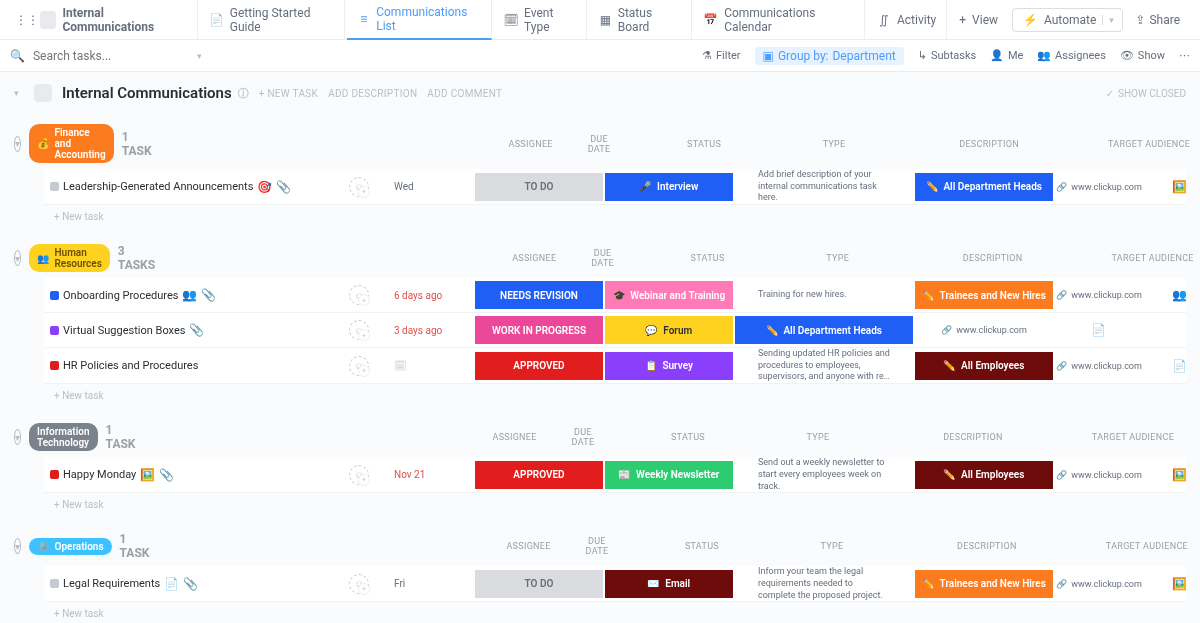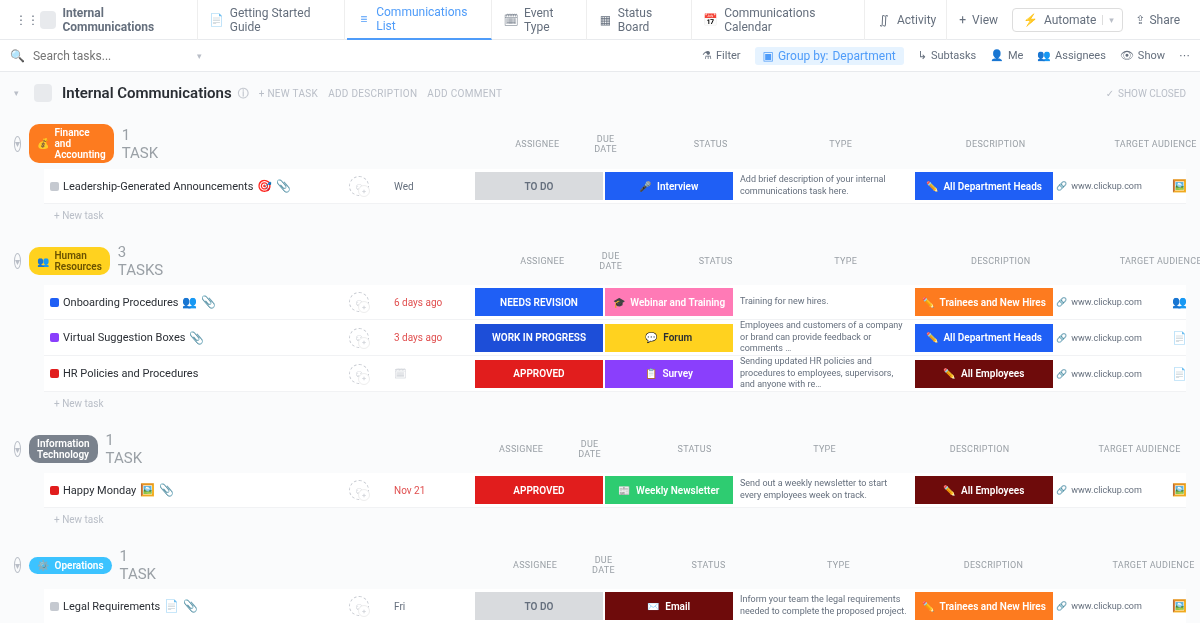--- a/index.html
+++ b/index.html
@@ -17,36 +17,36 @@
 .searchbar .pill-group { background:#e6f3ff; color:#4f9cf9; padding:2px 8px; border-radius:3px; display:flex; align-items:center; gap:4px;}
 .searchbar .opt { display:flex; align-items:center; gap:4px; cursor:pointer; color:#656f7d; font-size:11px;}
 .section-header { display:flex; align-items:center; padding:12px 14px 10px; gap:10px; }
 .section-header .title { font-weight:600; font-size:15px; color:#2a2e34; display:flex; align-items:center; gap:6px;}
 .section-header .subact { color:#b9bec7; font-size:10px; letter-spacing:.3px; cursor:pointer; }
 .section-header .show-closed { margin-left:auto; color:#b9bec7; font-size:10px; display:flex; align-items:center; gap:4px; cursor:pointer;}
 .group { margin: 6px 14px 4px; }
 .group-head { display:flex; align-items:center; gap:8px; padding:6px 0; }
 .group-toggle { width:16px; height:16px; border-radius:50%; border:1.5px solid #b9bec7; display:flex; align-items:center; justify-content:center; color:#b9bec7; cursor:pointer; font-size:10px;}
 .group-pill { color:#fff; font-size:10px; font-weight:600; padding:3px 8px; border-radius:10px; display:flex; align-items:center; gap:5px;}
-.group-count { color:#9aa0a6; font-size:15px; }
+.group-count { color:#9aa0a6; font-size:12px;font-weight:bold; }
 .col-headers { display:grid; grid-template-columns: 280px 70px 80px 130px 130px 180px 140px 90px 72px; align-items:center; color:#9aa0a6; font-size:9px; letter-spacing:.3px; margin-left:30px;}
 .col-headers span { text-align:center;margin-left:39px; }
 .col-headers span:first-child{ text-align:left; visibility:hidden;}
 .row { display:grid; grid-template-columns: 280px 70px 80px 130px 130px 180px 140px 90px 72px; align-items:center; background:#fff; border-bottom:1px solid #f1f2f4; min-height:34px; margin-left:30px; font-size:11px;}
 .task-name { display:flex; align-items:center; gap:4px; padding-left:6px; color:#2a2e34;}
 .status-dot { width:9px; height:9px; border-radius:2px; }
 .task-name .trail { color:#c5c9d0; display:flex; gap:4px; align-items:center; font-size:12px;}
 .assignee { display:flex; justify-content:center; }
 .assignee .avatar { width:20px; height:20px; border-radius:50%; border:1px dashed #c5c9d0; display:flex; align-items:center; justify-content:center; color:#c5c9d0; font-size:10px; position:relative;}
 .assignee .avatar::after{content:"+"; position:absolute; right:-2px; bottom:-2px; width:10px;height:10px;border-radius:50%;background:#fff;color:#c5c9d0;font-size:8px;display:flex;align-items:center;justify-content:center;border:1px solid #eee;}
 .duedate { text-align:left; color:#656f7d; font-size:10px;}
 .duedate.overdue { color:#e04f4f; }
 .duedate.future { color:#e04f4f; }
 .badge { height:28px; display:flex; align-items:center; justify-content:center; font-size:10px; font-weight:600; color:#fff; gap:5px; margin:3px 1px;}
-.desc { font-size:9px; color:#656f7d; padding:0 6px; line-height:1.3;}
+.desc { font-size:9px; color:#656f7d; padding:0 24px; line-height:1.3;}
 .link { font-size:9px; color:#656f7d; display:flex; align-items:center; gap:4px; justify-content:center;}
 .files { text-align:center; font-size:12px; color:#c5c9d0;}
 .new-task { color:#b9bec7; font-size:10px; padding:6px 0 10px 40px; cursor:pointer;}
 .gray-badge{ background:#d9dbde; color:#656f7d !important; }
 .chev { width:10px; font-size:9px; color:#b9bec7; }
 .ico-logo{width:18px;height:18px;border-radius:4px;background:#e8eaed;}
 </style>
 </head>
 <body>
 
@@ -226,23 +226,22 @@
         <span class="status-dot" style="background:#8a3ffc"></span>
         <span>Virtual Suggestion Boxes</span>
         <span class="trail">
             <span>📎</span>
           </span>
       </div>
       <div class="assignee">
           <div class="avatar">☺</div>
         </div>
       <div class="duedate overdue">3 days ago</div>
-      <div class="badge " style="background:#1d4ed8">WORK IN PROGRESS</div>
+      <div class="badge " style="background:#ec4899">WORK IN PROGRESS</div>
       <div class="badge" style="background:#ffd21f;color:#2a2e34"><span>💬</span> Forum</div>
-      <div class="desc">Employees and customers of a company or brand can provide feedback or comments …</div>
       <div class="badge" style="background:#1f5ff5"><span>✏️</span> All Department Heads</div>
       <div class="link"><span>🔗</span>www.clickup.com</div>
       <div class="files">📄</div>
       </div>
       <div class="row">
       <div class="task-name">
         <span class="status-dot" style="background:#e11d1d"></span>
         <span>HR Policies and Procedures</span>
         <span class="trail"></span>
       </div>

